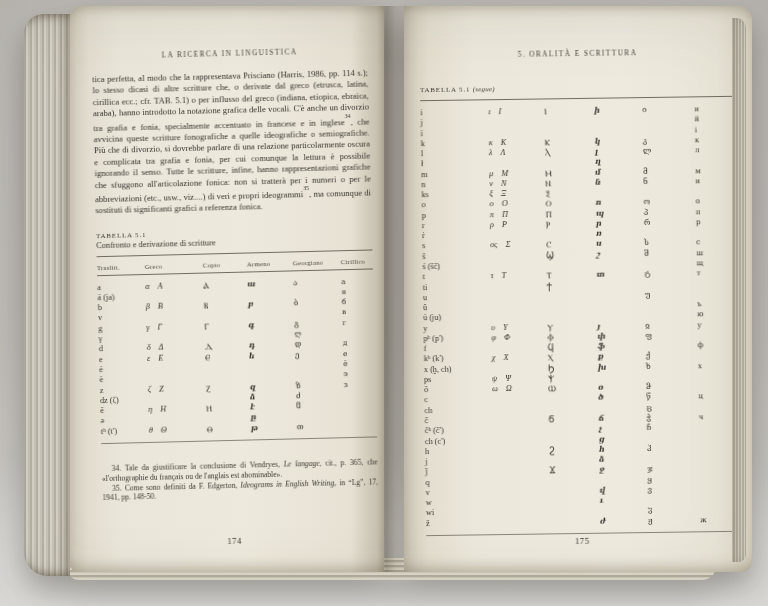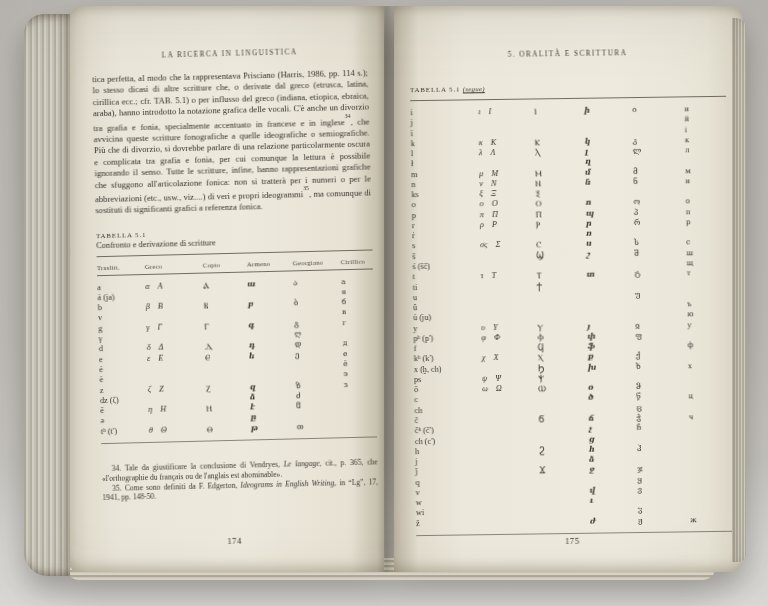--- a/index.html
+++ b/index.html
@@ -29,21 +29,21 @@
     background:repeating-linear-gradient(90deg,#b6b2a6 0 2px,#d8d4c8 2px 4px,#c9c5b9 4px 6px);
     box-shadow:inset -7px 0 9px rgba(80,70,50,.28), inset 0 10px 10px -8px rgba(80,70,50,.5), inset 0 -10px 10px -8px rgba(80,70,50,.5);
   }
   .page{position:absolute;top:0;height:566px;}
   .page.left{
     left:46px;width:314px;border-radius:12px 0 0 8px;
     background:linear-gradient(90deg,#cfc9ba 0%,#e2ddcf 6%,#eae6d9 16%,#ede9dc 55%,#e7e2d4 88%,#dbd5c5 100%);
     box-shadow:inset 0 9px 12px -7px rgba(115,105,80,.40), inset 0 -12px 14px -9px rgba(115,105,80,.45);
   }
   .page.right{
-    left:370px;width:348px;border-radius:0 14px 10px 0;
+    left:380px;width:348px;border-radius:0 14px 10px 0;
     background:linear-gradient(90deg,#cec7b7 0%,#e3decf 7%,#ece8db 20%,#eeeade 62%,#e9e5d7 90%,#ded8c8 100%);
     box-shadow:inset 0 9px 12px -7px rgba(115,105,80,.40), inset 0 -12px 14px -9px rgba(115,105,80,.45);
   }
   .gutter{
     position:absolute;left:328px;top:0;width:66px;height:566px;pointer-events:none;
     background:linear-gradient(90deg,rgba(86,74,52,0) 0%,rgba(86,74,52,.16) 38%,rgba(58,48,30,.30) 52%,rgba(86,74,52,.14) 66%,rgba(86,74,52,0) 100%);
   }
   .edge-right{
     position:absolute;left:708px;top:12px;width:14px;height:544px;
     border-radius:0 10px 8px 0;
@@ -53,21 +53,21 @@
   .page-content{position:absolute;inset:0;color:#37332c;filter:blur(.25px);}
   .lp-content{padding:44px 12px 0 26px;transform:rotate(-1.4deg);transform-origin:50% 40%;}
   .rp-content{padding:44px 14px 0 18px;transform:rotate(-0.8deg);transform-origin:50% 40%;}
 
   .running-head{text-align:center;font-size:7.2px;letter-spacing:1.5px;color:#45423b;white-space:nowrap;}
 
   .para{margin-top:13px;font-size:8.6px;line-height:11.4px;text-align:justify;color:#36322b;}
   .para sup{font-size:5.8px;position:relative;top:-2.6px;}
 
   .tlabel{margin-top:15px;font-size:7px;letter-spacing:.8px;color:#3d3a33;}
-  .tlabel .segue{font-style:italic;letter-spacing:.2px;text-transform:none;text-decoration:underline;}
+  .tlabel .segue{font-style:italic;letter-spacing:.2px;text-transform:none;}
   .tcaption{font-size:8.4px;margin-top:1px;color:#36322b;}
   .rule{border-top:1px solid rgba(72,67,56,.75);height:0;margin-top:6px;}
   .rule.thin{border-top-color:rgba(72,67,56,.6);}
 
   .thead{display:grid;margin-top:4px;padding:3px 0 4px 0;border-bottom:1px solid rgba(72,67,56,.75);}
   .lgrid{grid-template-columns:48px 58px 44px 46px 48px 1fr;}
   .rgrid{grid-template-columns:68px 56px 50px 48px 52px 1fr;}
   .th{font-size:6.8px;color:#4a463e;letter-spacing:.2px;}
   .tbody{display:block;margin-top:7px;}
   .trow{display:grid;height:10.3px;line-height:10.3px;}

